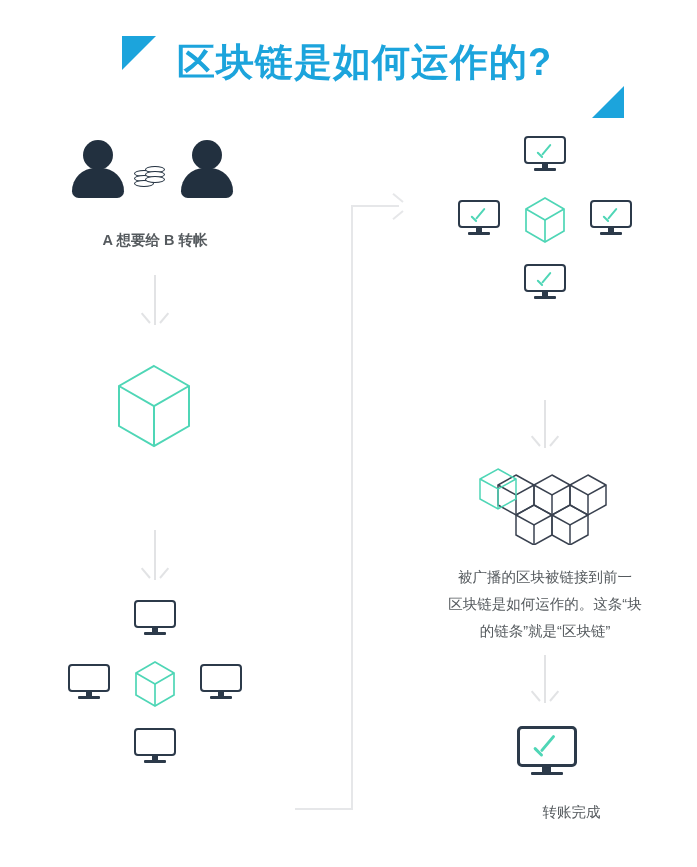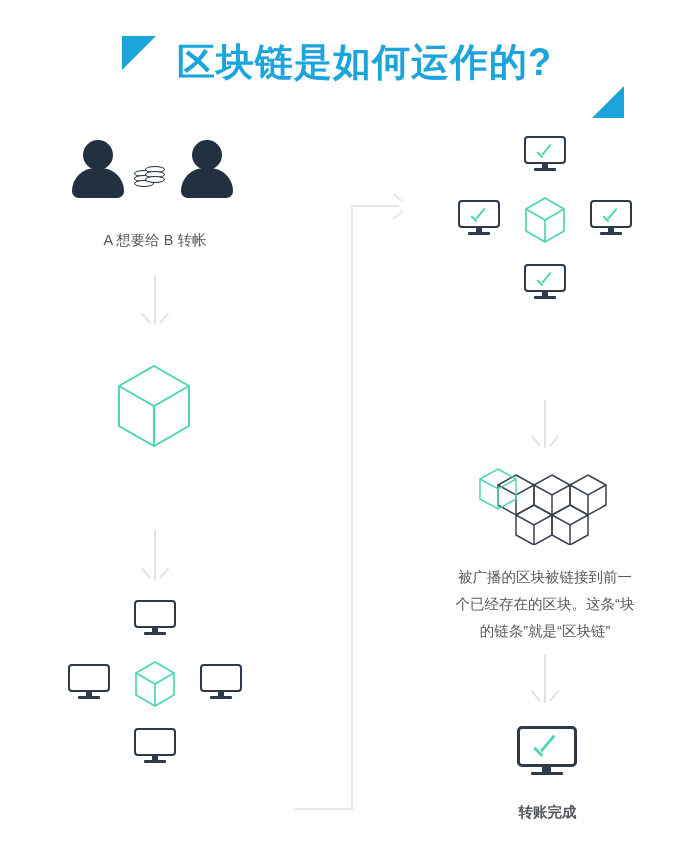--- a/index.html
+++ b/index.html
@@ -149,21 +149,21 @@
         <div class="coin" style="top:0px;"></div>
         <div class="coin" style="top:5px;"></div>
         <div class="coin" style="top:10px;"></div>
       </div>
     </div>
     <div class="person" style="left:109px;top:0px;">
       <div class="head"></div>
       <div class="body"></div>
     </div>
   </div>
-  <div class="caption" style="left:25px;top:228px;width:260px;">A 想要给 B 转帐</div>
+  <div class="caption" style="left:25px;top:228px;width:260px;font-weight:bold;">A 想要给 B 转帐</div>
 
   <div class="varrow" style="left:143px;top:275px;height:50px;">
     <div class="shaft"></div>
       <div class="head"></div>
   </div>
 
   <div class="cube" style="left:114px;top:363px;width:80px;height:86px;">
     <svg width="80" height="86" viewBox="0 0 80 86" fill="none">
       <path d="M40 3 L75 23 L75 63 L40 83 L5 63 L5 23 Z" stroke="#4FD6B6" stroke-width="2" fill="none"></path>
       <path d="M5 23 L40 43 L75 23" stroke="#4FD6B6" stroke-width="2" fill="none"></path>
@@ -293,32 +293,32 @@
       </g>
 
       <g stroke="#4FD6B6" stroke-width="1.5" fill="none">
         <path d="M28 4 L46 14 L46 34 L28 44 L10 34 L10 14 Z"></path>
         <path d="M10 14 L28 24 L46 14"></path>
           <path d="M28 24 L28 44"></path>
       </g>
     </svg>
   </div>
   <div class="caption" style="left:420px;top:564px;width:250px;line-height:27px;">被广播的区块被链接到前一
-个已经存在的区块。这条“块
+区块链是如何运作的。这条“块
 的链条”就是“区块链”</div>
 
   <div class="varrow" style="left:533px;top:655px;height:48px;">
     <div class="shaft"></div>
       <div class="head"></div>
   </div>
 
   <div class="monitor" style="left:517px;top:726px;width:60px;height:52px;">
     <div class="screen" style="height:41px;border-radius:5px;border-width:3px;"></div>
     <div class="tick" style="left:17px;top:11px;width:28px;height:19px;">
       <span style="position:absolute;left:0;top:9px;width:12px;height:3.2px;transform:rotate(45deg);transform-origin:left center;background:#4FD6B6;border-radius:2px;"></span>
       <span style="position:absolute;left:7px;top:13px;width:21px;height:3.2px;transform:rotate(-50deg);transform-origin:left center;background:#4FD6B6;border-radius:2px;"></span>
     </div>
     <div class="neck" style="left:25px;top:40px;width:9px;height:7px;"></div>
     <div class="base" style="left:14px;top:46px;width:32px;height:3.2px;"></div>
   </div>
-  <div class="caption" style="left:440px;top:800px;width:215px;font-weight:bold;">转账完成</div>
+  <div class="caption" style="left:464px;top:800px;width:215px;">转账完成</div>
 
 </div>
 
 </body></html>

